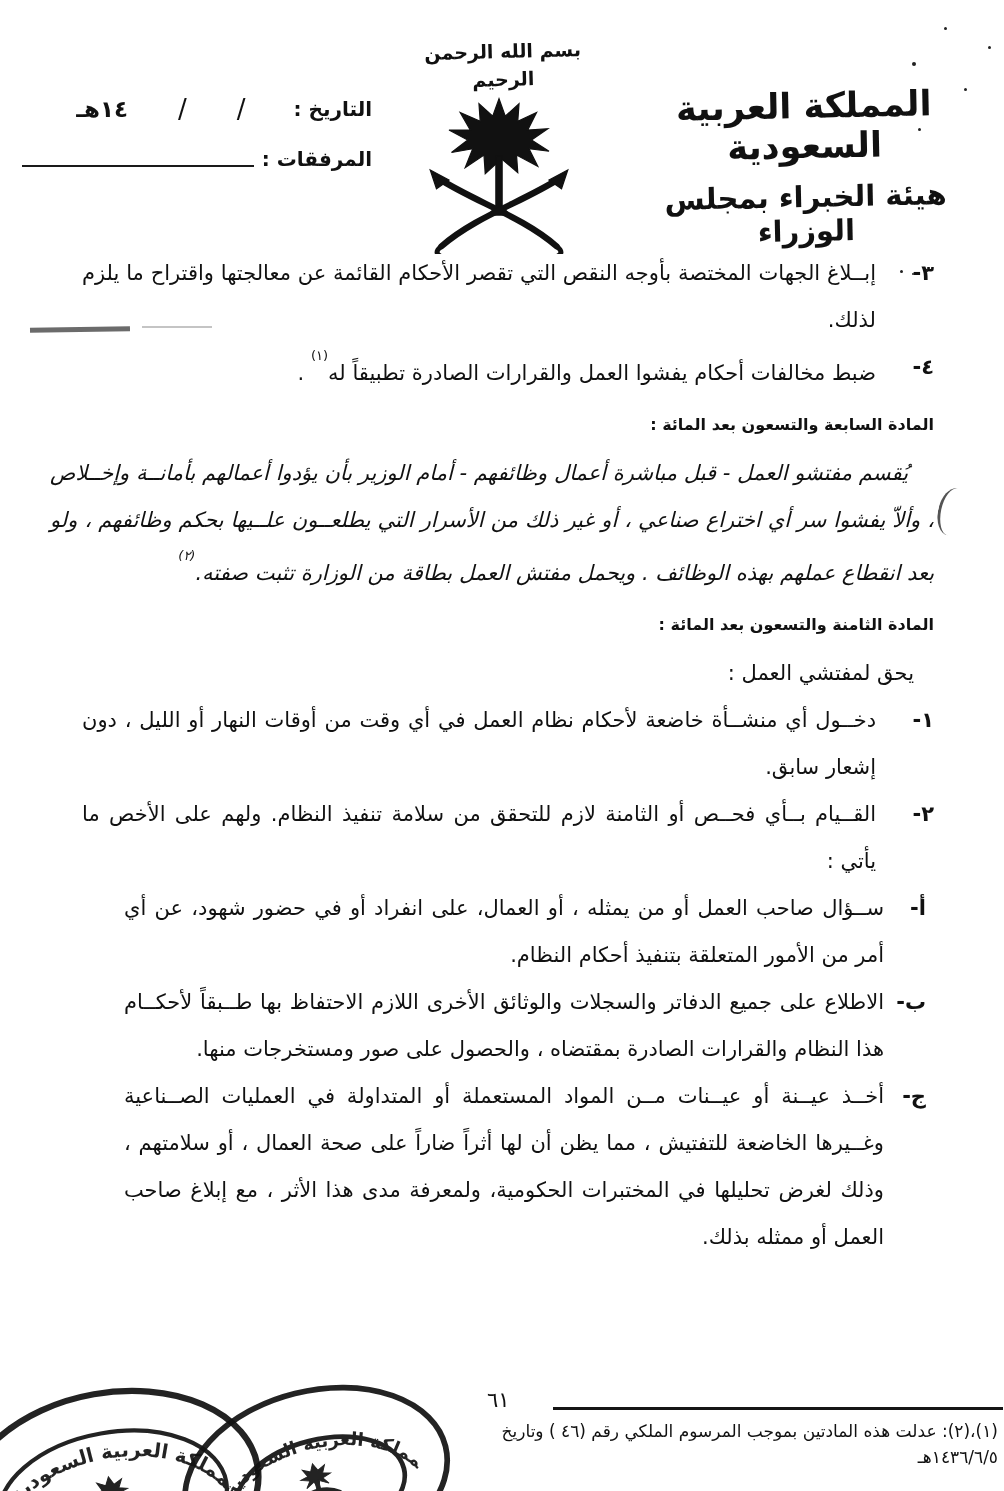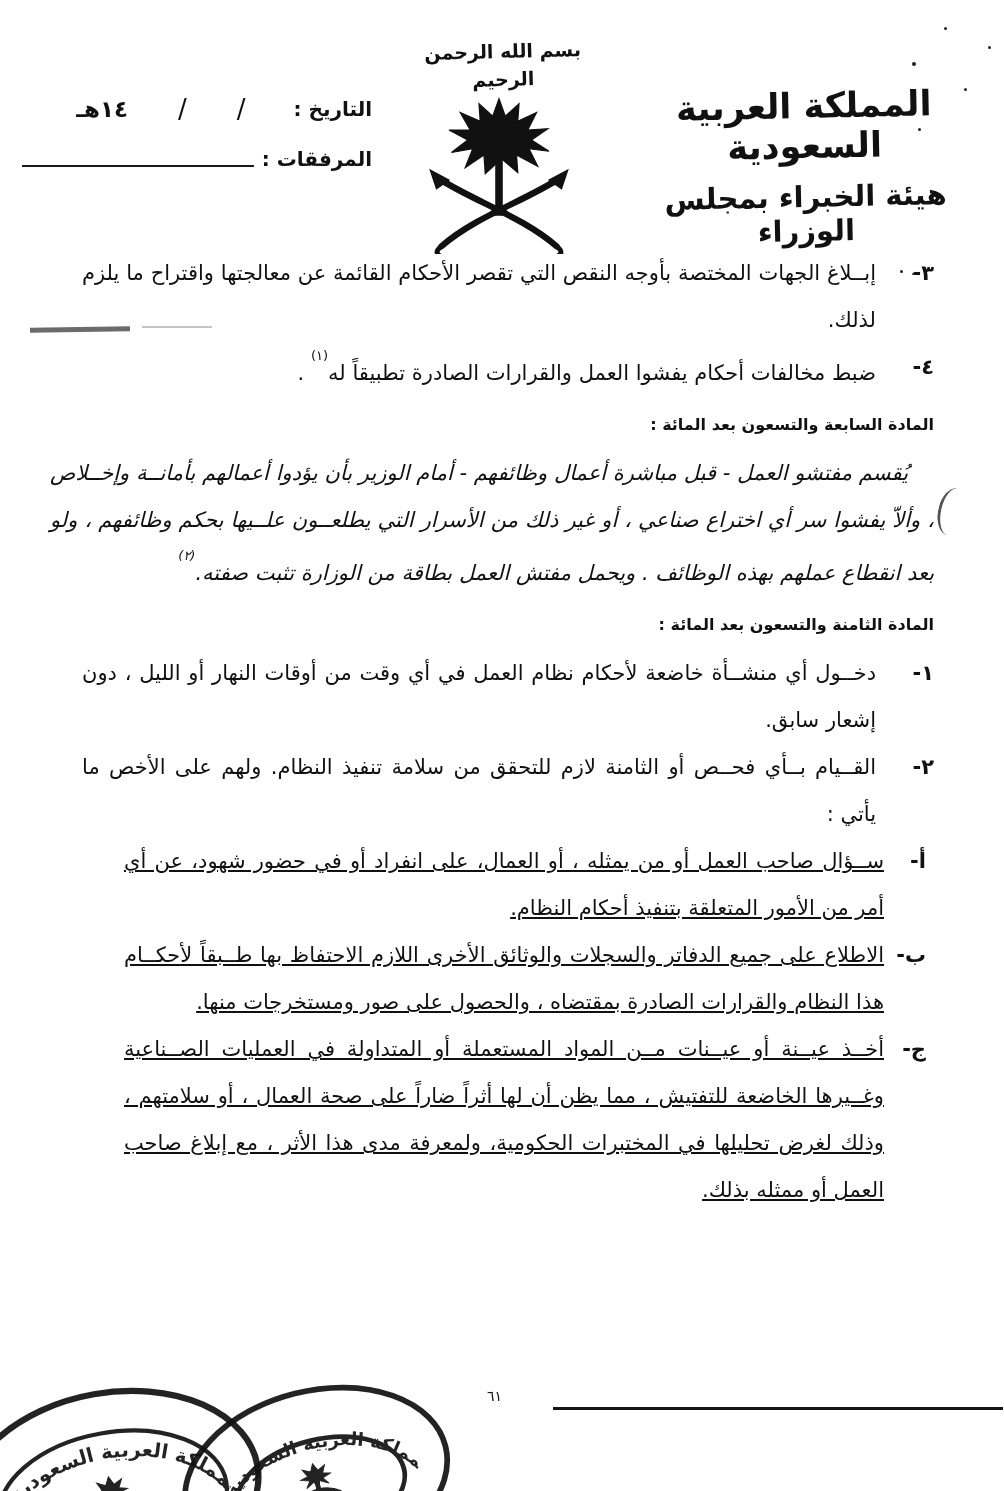--- a/index.html
+++ b/index.html
@@ -34,28 +34,28 @@
   .hijri{ font-size:23px; }
   
   .doc-body{
     position:absolute; left:50px; right:70px; top:250px;
     direction:rtl; font-size:21px; line-height:47px; text-align:justify;
   }
   .num-item{ display:flex; }
   .marker{ width:58px; flex:0 0 58px; font-weight:bold; }
   .itext{ flex:1;margin-left:32px; }
   .sub .marker{ width:50px; flex:0 0 50px; padding-right:8px; box-sizing:border-box; }
-  .sub .itext{ padding-left:42px;text-decoration:underline; }
+  .sub .itext{ padding-left:42px; }
   .art-heading{ font-weight:bold; font-size:16px; margin:4px 0 2px 0; }
   .para{ text-indent:26px; margin:0;font-style:italic; }
   .intro{ padding-right:20px; margin:0; }
   sup.fref{ font-size:13px; position:relative; top:-12px; font-weight:normal; }
   
   .foot-line{ position:absolute; left:553px; width:450px; top:1407px; height:3px; background:#151515; }
-  .page-num{ position:absolute; left:487px; top:1388px; font-size:14px; }
+  .page-num{ position:absolute; left:487px; top:1388px; font-size:21px; }
   .footnote{
     position:absolute; left:460px; right:6px; top:1419px;
     direction:rtl; text-align:right; font-size:17px; line-height:1.5;
   }
   
   .stamp{ position:absolute; opacity:.92; }
   .stamp svg text{ font-family:"DejaVu Sans", sans-serif; font-weight:bold; }
   
   .noise{ position:absolute; background:#222; border-radius:50%; }
   .smudge{ position:absolute; background:#3a3a3a; }
@@ -124,20 +124,21 @@
     </div>
 
     <div class="art-heading">المادة السابعة والتسعون بعد المائة :</div>
 
     <p class="para">
       <span>يُقسم مفتشو العمل - قبل مباشرة أعمال وظائفهم - أمام الوزير بأن يؤدوا أعمالهم بأمانــة وإخــلاص ، وألاّ يفشوا سر أي اختراع صناعي ، أو غير ذلك من الأسرار التي يطلعــون علــيها بحكم وظائفهم ، ولو بعد انقطاع عملهم بهذه الوظائف . ويحمل مفتش العمل بطاقة من الوزارة تثبت صفته.</span><sup class="fref">(٢)</sup>
     </p>
 
     <div class="art-heading">المادة الثامنة والتسعون بعد المائة :</div>
 
+    <p class="intro">يحق لمفتشي العمل :</p>
 
     <div class="num-item">
       <span class="marker">١-</span>
       <span class="itext">دخــول أي منشــأة خاضعة لأحكام نظام العمل في أي وقت من أوقات النهار أو الليل ، دون إشعار سابق.</span>
     </div>
 
     <div class="num-item">
       <span class="marker">٢-</span>
       <span class="itext">القــيام بــأي فحــص أو الثامنة لازم للتحقق من سلامة تنفيذ النظام. ولهم على الأخص ما يأتي :</span>
     </div>
@@ -154,20 +155,21 @@
 
     <div class="num-item sub">
       <span class="marker">ج-</span>
       <span class="itext">أخــذ عيــنة أو عيــنات مــن المواد المستعملة أو المتداولة في العمليات الصــناعية وغــيرها الخاضعة للتفتيش ، مما يظن أن لها أثراً ضاراً على صحة العمال ، أو سلامتهم ، وذلك لغرض تحليلها في المختبرات الحكومية، ولمعرفة مدى هذا الأثر ، مع إبلاغ صاحب العمل أو ممثله بذلك.</span>
     </div>
 
   </div>
 
   <div class="page-num">٦١</div>
   <div class="foot-line"></div>
+  <div class="footnote">(١)،(٢): عدلت هذه المادتين بموجب المرسوم الملكي رقم (٤٦ ) وتاريخ ١٤٣٦/٦/٥هـ</div>
 
   <div class="stamp" style="left:170px; top:1372px; transform:rotate(-14deg);">
     <svg width="290" height="200" viewBox="0 0 300 210">
       <ellipse cx="150" cy="112" rx="140" ry="92" fill="none" stroke="#111" stroke-width="6"></ellipse>
       <ellipse cx="152" cy="124" rx="90" ry="52" fill="none" stroke="#111" stroke-width="5"></ellipse>
       <path id="arcA" d="M 45 128 A 112 72 0 0 1 255 128" fill="none"></path>
       <text font-size="19" fill="#111">
         <textPath href="#arcA" startOffset="10%">المملكة العربية السعودية</textPath>
       </text>
       <g fill="#111" stroke="#111">

